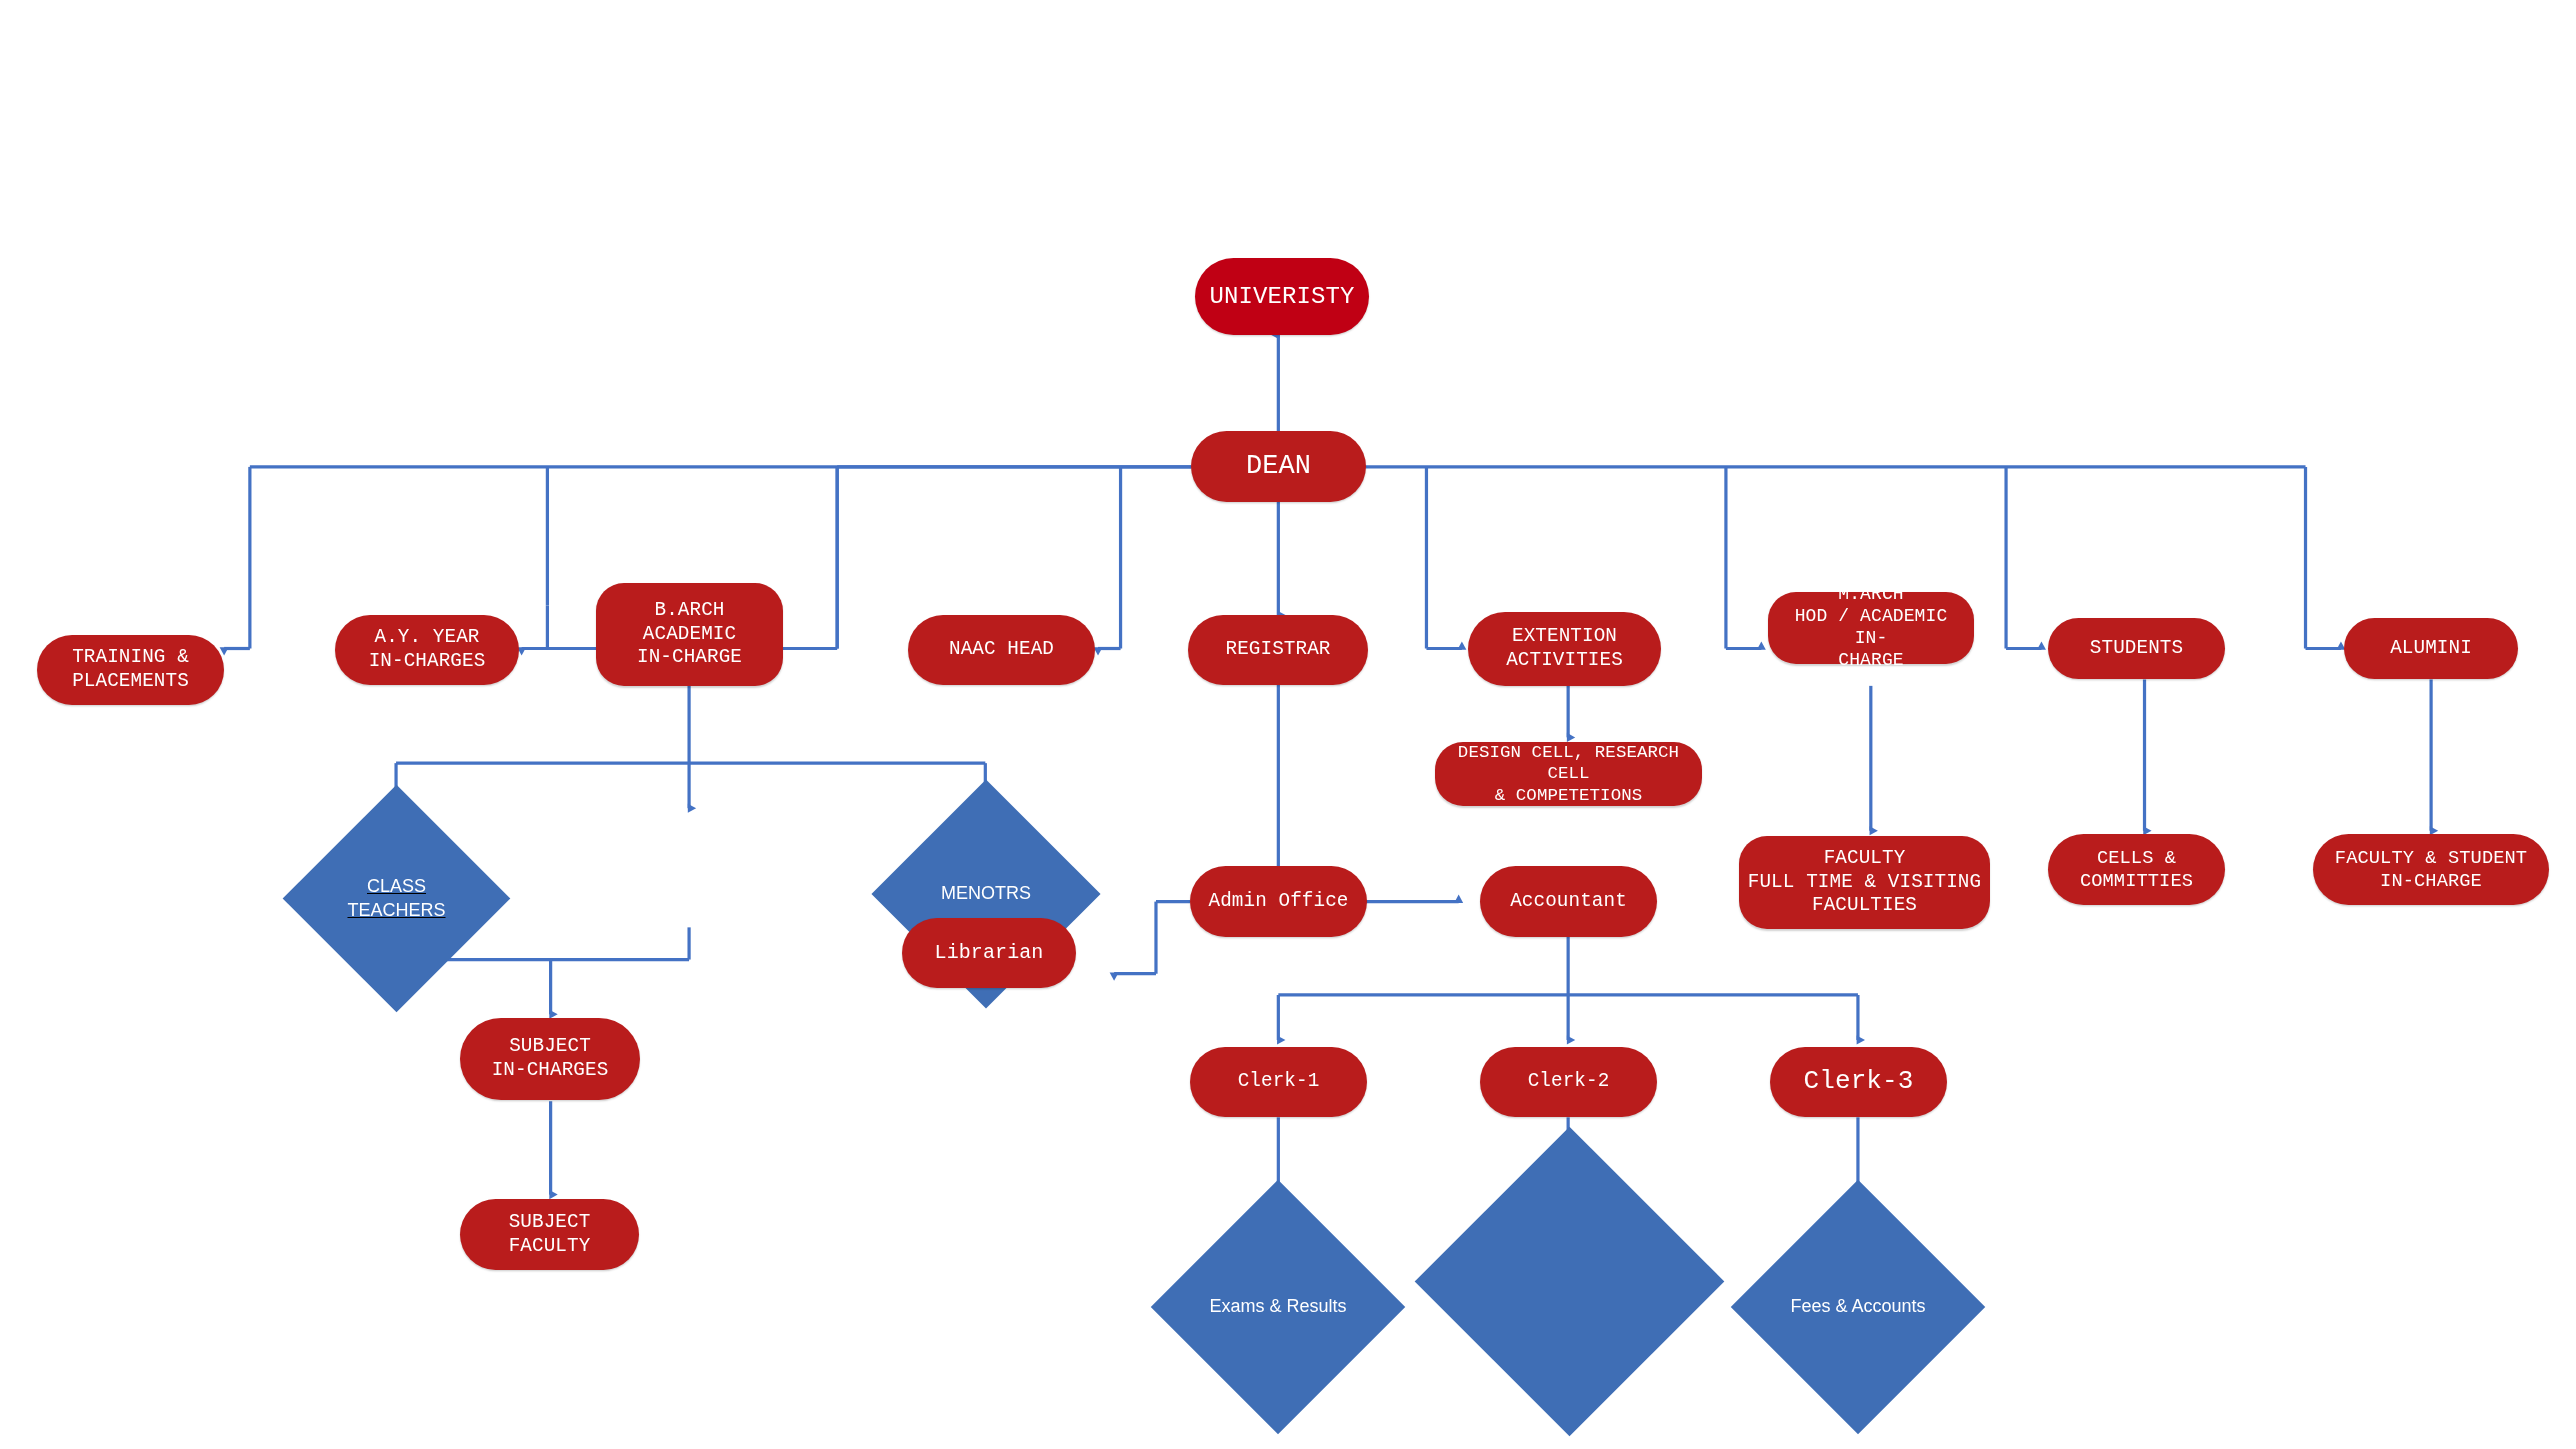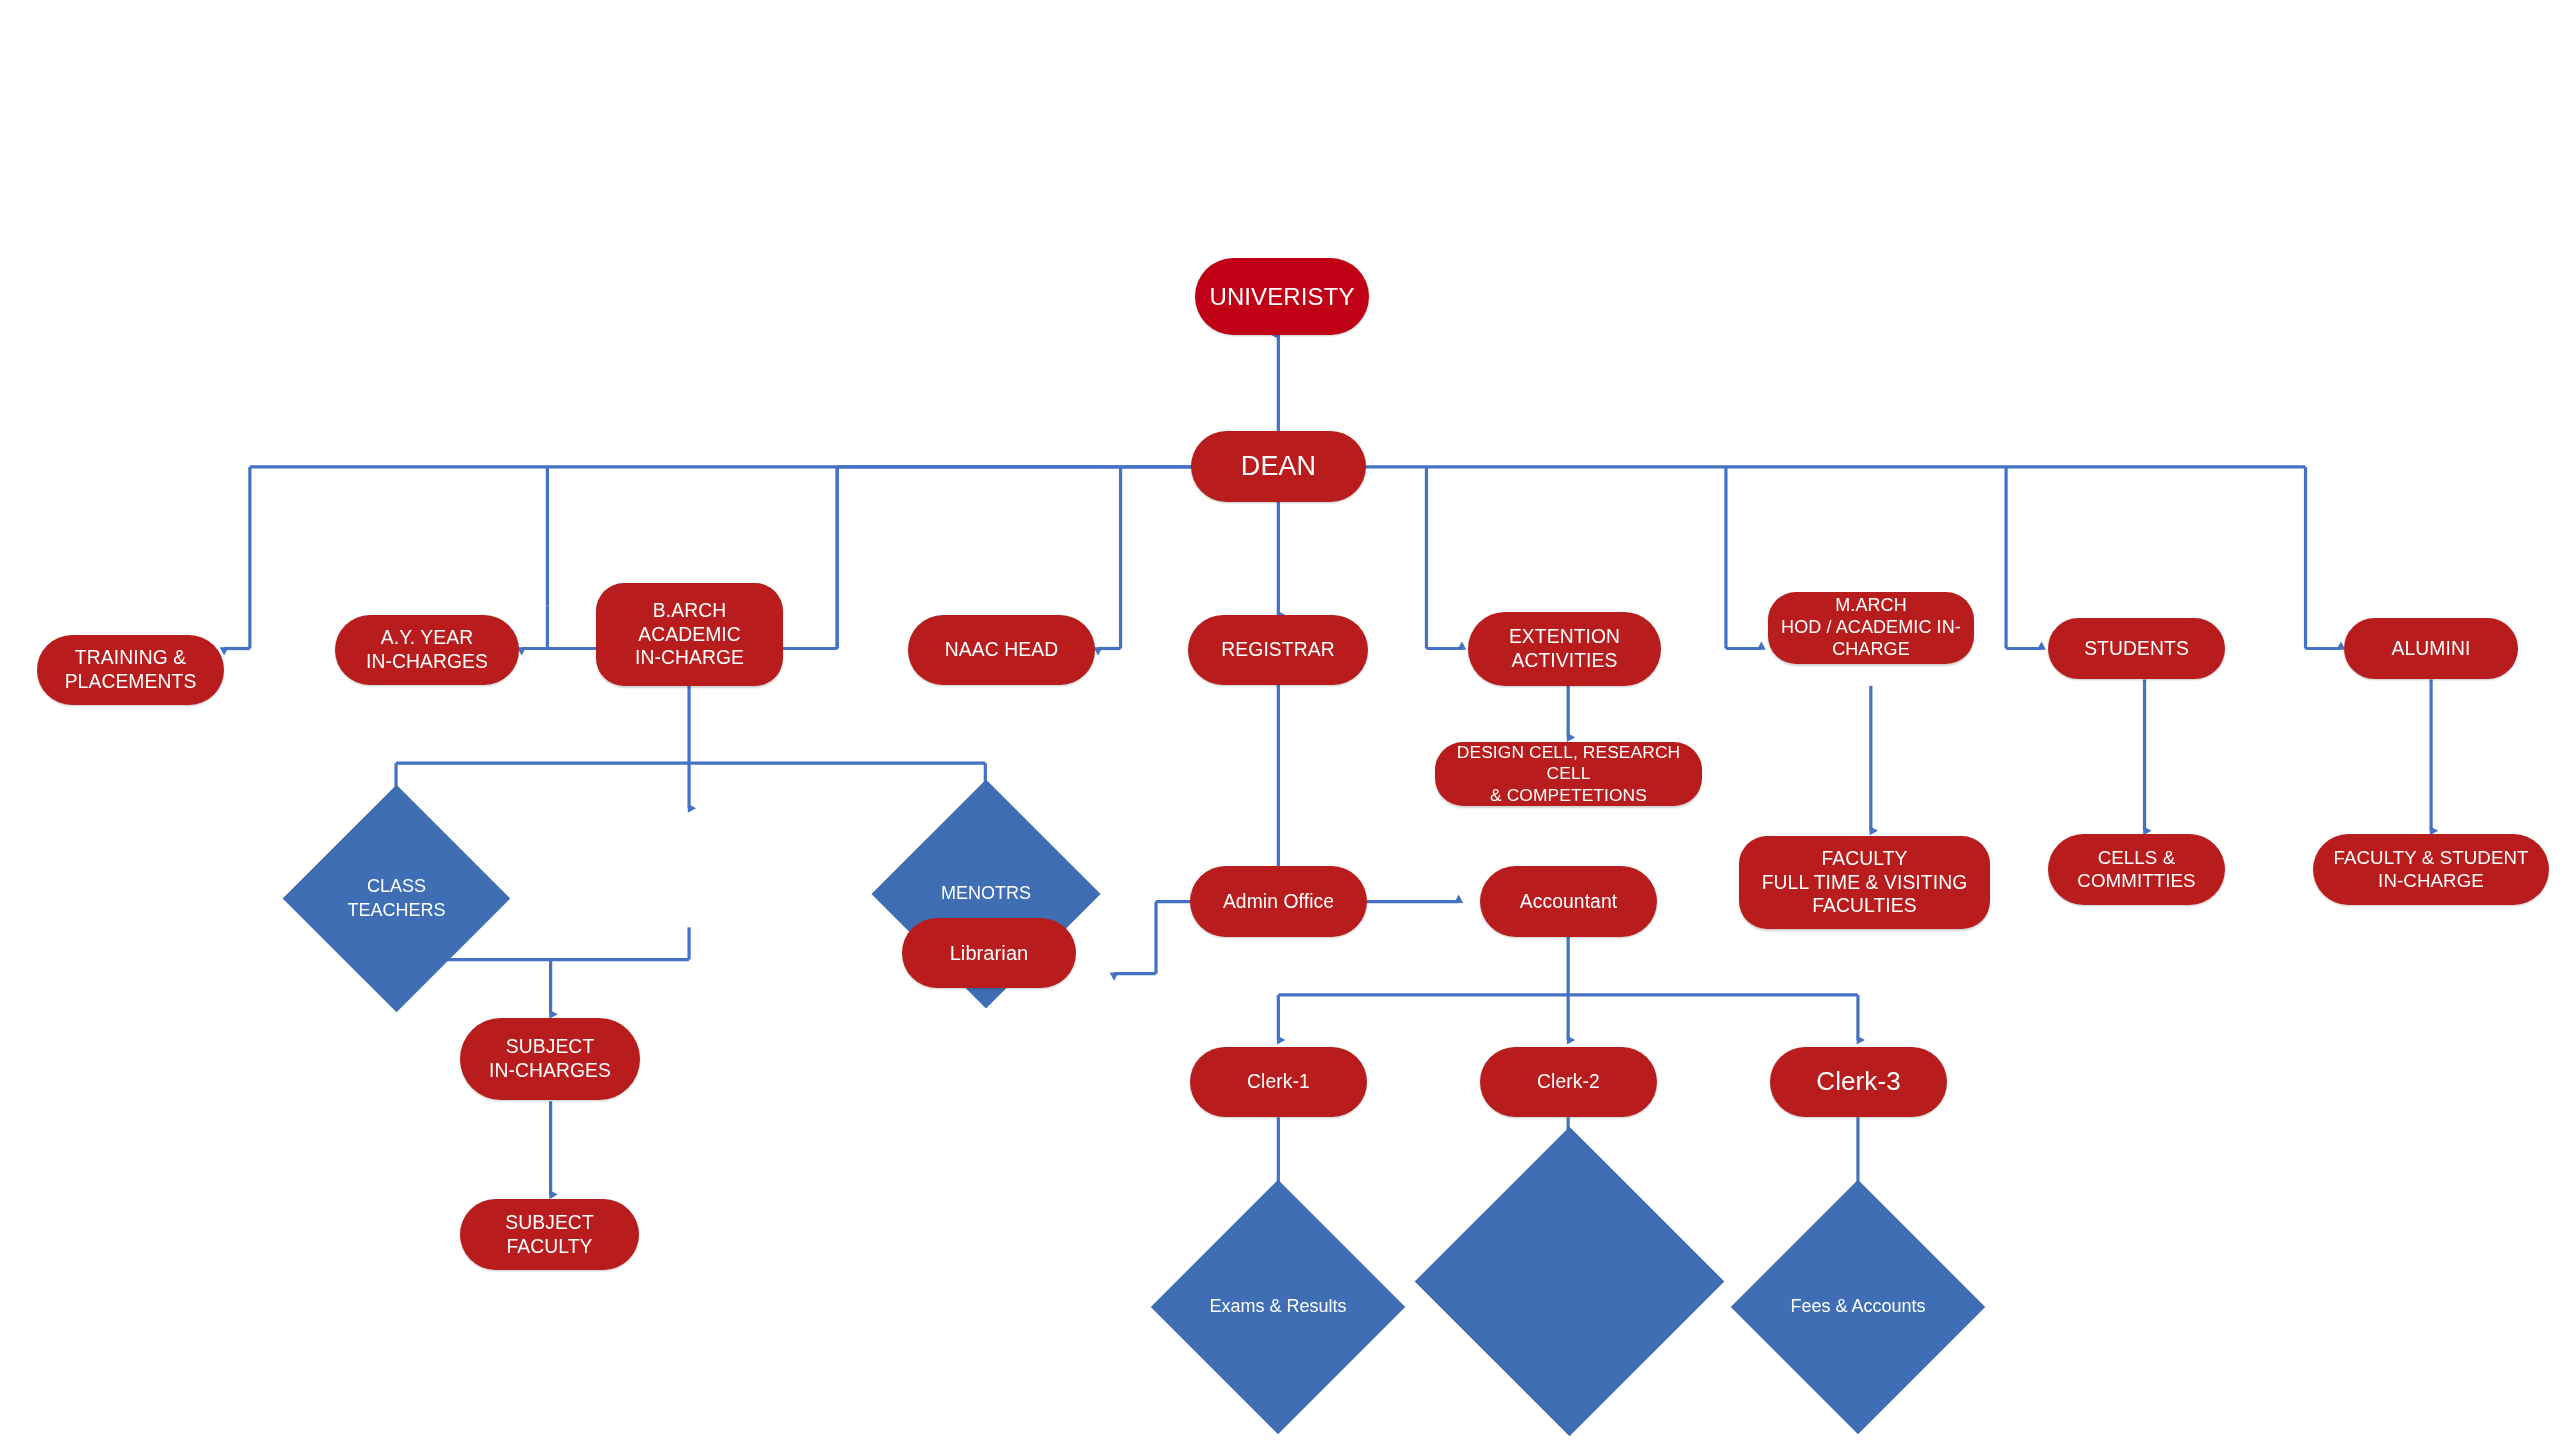--- a/index.html
+++ b/index.html
@@ -18,20 +18,21 @@
     display:flex;
     align-items:center;
     justify-content:center;
     text-align:center;
     color:#ffffff;
     box-sizing:border-box;
     line-height:1.22;
     letter-spacing:0.1px;
     white-space:pre-line;
     padding:1.3px 6.4px;
+    font-family:Liberation Mono, monospace;
   }
   .rounded{
     background:#b91c1c;
     border-radius:643px;
     box-shadow:0 1.3px 1.9px rgba(0,0,0,.18);
   }
   .rounded.soft{border-radius:28px;}
   .root{background:#C00014;}
   .diamond-wrap{
     position:absolute;
@@ -186,21 +187,21 @@
   <div class="node rounded" style="left:2048px;top:618px;width:177px;height:61px;font-size:19.3px;">STUDENTS</div>
 
   <div class="node rounded" style="left:2048px;top:834px;width:177px;height:71px;font-size:18.7px;">CELLS &amp;
 COMMITTIES</div>
 
   <div class="node rounded" style="left:2344px;top:618px;width:174px;height:61px;font-size:19.3px;">ALUMINI</div>
 
   <div class="node rounded" style="left:2313px;top:834px;width:236px;height:71px;font-size:18.7px;">FACULTY &amp; STUDENT
 IN-CHARGE</div>
 
-  <div class="diamond-wrap" style="left:316px;top:818px;width:161px;height:161px;">
+  <div class="diamond-wrap" style="left:316px;top:818px;width:161px;height:161px;text-decoration:underline;">
     <div class="diamond-shape"></div>
     <div class="diamond-label" style="font-size:18px;width:148px;">CLASS
 TEACHERS</div>
   </div>
 
 
   <div class="diamond-wrap" style="left:905px;top:813px;width:162px;height:162px;">
     <div class="diamond-shape"></div>
     <div class="diamond-label" style="font-size:18px;width:155px;">MENOTRS</div>
   </div>

